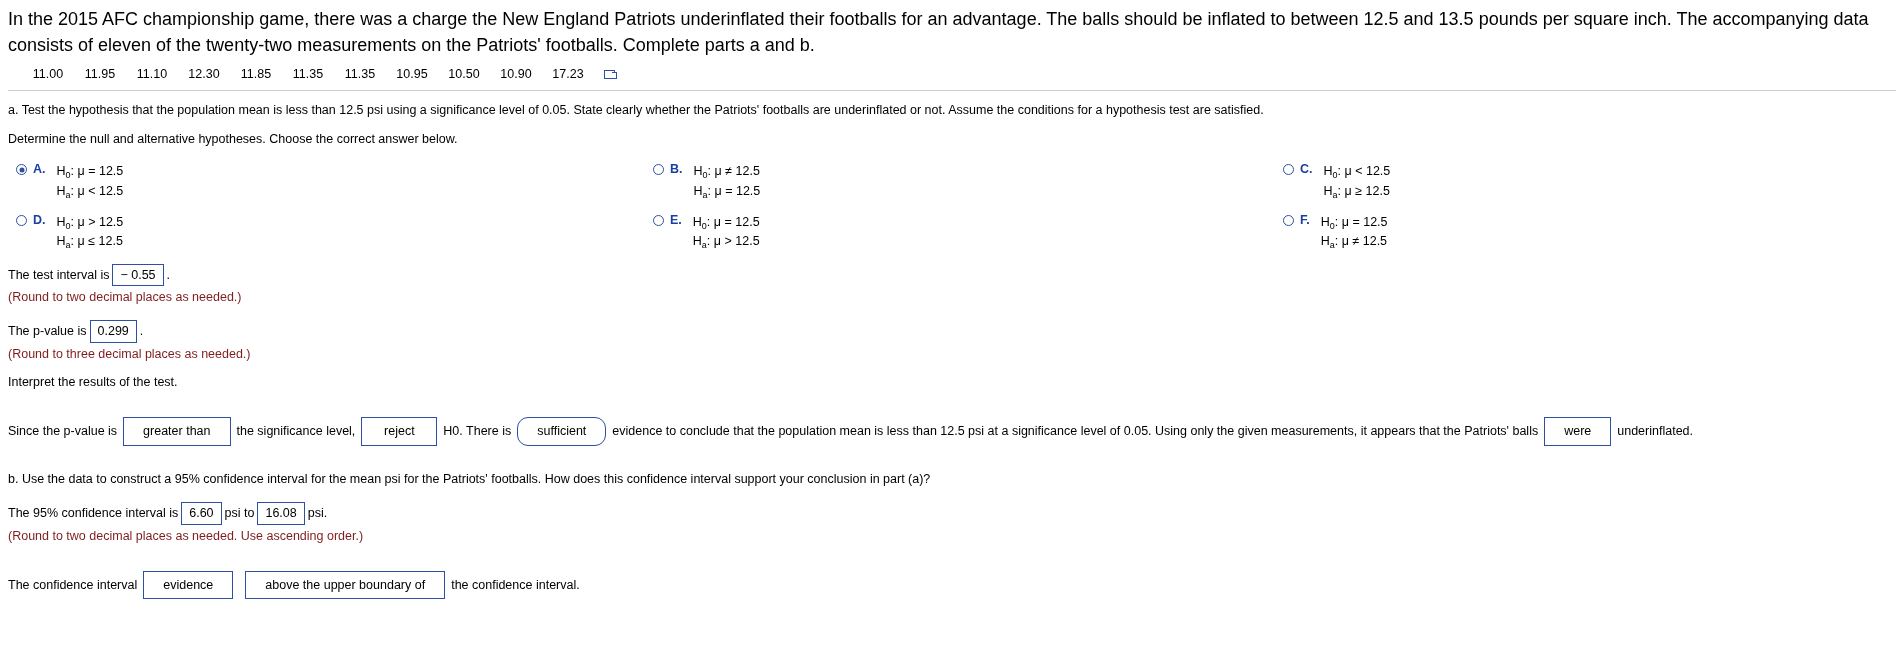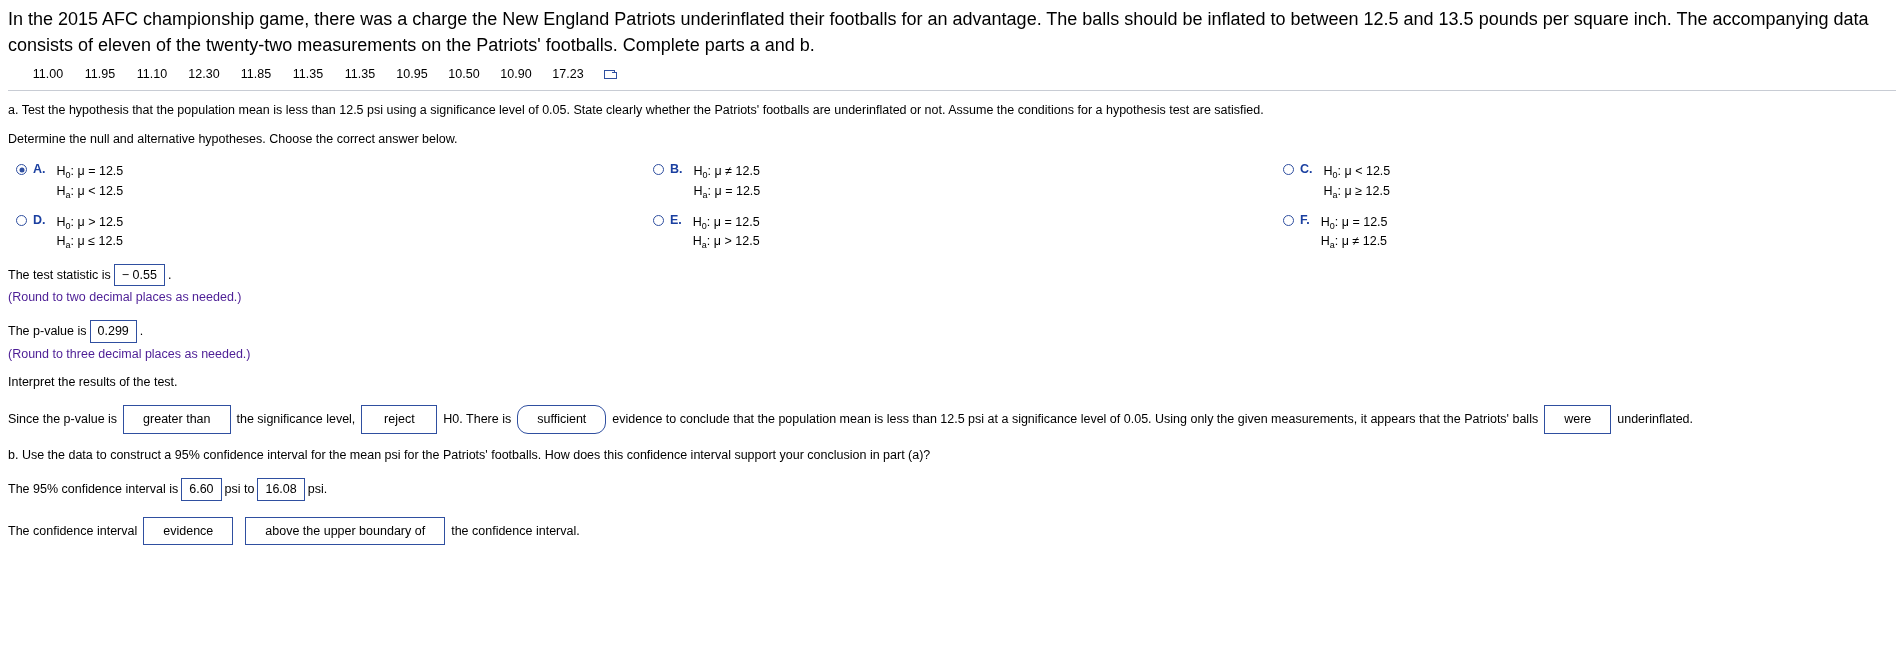--- a/index.html
+++ b/index.html
@@ -153,28 +153,28 @@
     cursor: text;
     text-align: center;
   }
   .selectbox {
     display: inline-flex;
     align-items: center;
     justify-content: center;
     border: 1.4px solid #2f4fa0;
     background: #ffffff;
     padding: 4px 19px;
-    margin: 0 6px;
+    margin: 12px 6px;
     font-size: 12.5px;
     box-sizing: border-box;
     cursor: pointer;
     min-height: 20px;
   }
   .hint {
-    color: #4c1d95;
+    color: #7f1d1d;
     margin-top: 4px;
     font-size: 12.5px;
   }
   .blk { margin-top: 14px; }
   .inline-text { white-space: nowrap; }
 </style>
 </head>
 <body>
 
 <div class="page">
@@ -257,21 +257,21 @@
         <span class="hyp">
           <span class="line">H<sub>0</sub>: μ = 12.5</span>
           <span class="line">H<sub>a</sub>: μ ≠ 12.5</span>
         </span>
       </div>
     </div>
 
   </div>
 
   <div class="stmt" style="margin-top:6px;">
-    <span>The test statistic is</span>
+    <span>The test interval is</span>
     <span class="answerbox">− 0.55</span>
     <span>.</span>
   </div>
   <div class="hint">(Round to two decimal places as needed.)</div>
 
   <div class="stmt">
     <span>The p-value is</span>
     <span class="answerbox">0.299</span>
     <span>.</span>
   </div>
@@ -293,20 +293,21 @@
 
   <div class="blk">b. Use the data to construct a 95% confidence interval for the mean psi for the Patriots' footballs. How does this confidence interval support your conclusion in part (a)?</div>
 
   <div class="stmt">
     <span>The 95% confidence interval is</span>
     <span class="answerbox">6.60</span>
     <span>psi to</span>
     <span class="answerbox">16.08</span>
     <span>psi.</span>
   </div>
+  <div class="hint">(Round to two decimal places as needed. Use ascending order.)</div>
 
   <div class="stmt">
     <span class="inline-text">The confidence interval</span>
     <span class="selectbox" style="min-width:88px;">evidence</span>
     <span class="selectbox" style="min-width:152px;">above the upper boundary of</span>
     <span class="inline-text">the confidence interval.</span>
   </div>
 
 </div>
 

